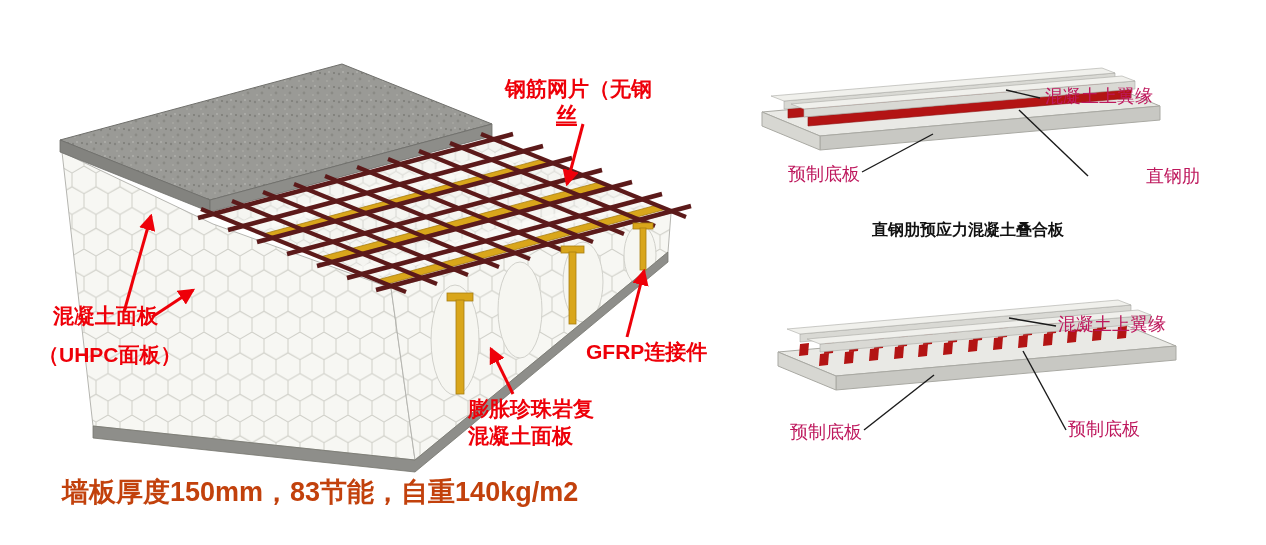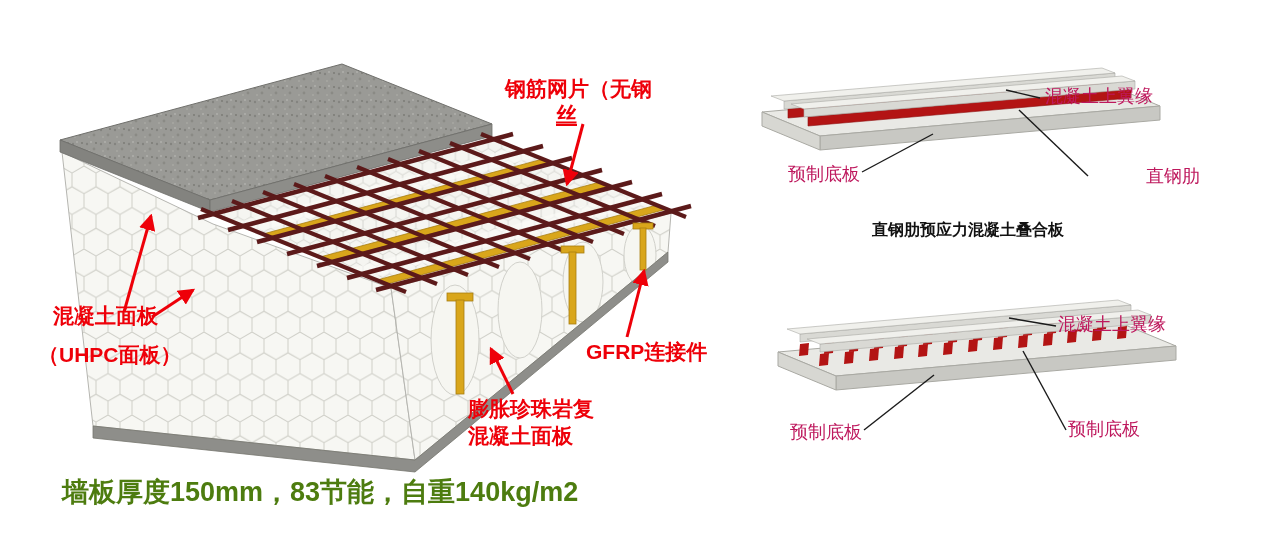--- a/index.html
+++ b/index.html
@@ -3,21 +3,21 @@
 <meta charset="utf-8">
 <style>
   html,body{margin:0;padding:0;background:#ffffff;}
   .stage{position:relative;width:1266px;height:545px;background:#ffffff;overflow:hidden;
          font-family:"Liberation Sans",sans-serif;}
   .abs{position:absolute;top:0;}
   .lbl{position:absolute;white-space:nowrap;line-height:1.15;}
   .red{color:#ee0009;font-weight:bold;font-size:21px;}
   .blk{color:#be185d;font-size:18px;}
   .capt{position:absolute;color:#111111;font-weight:bold;font-size:16px;text-align:center;width:400px;}
-  .blue{position:absolute;color:#4d7c0f;font-weight:bold;font-size:27px;white-space:nowrap;}
+  .blue{position:absolute;color:#c2410c;font-weight:bold;font-size:27px;white-space:nowrap;}
   .u{text-decoration:underline;}
   .ctr{text-align:left;line-height:1.3;}
 </style>
 </head>
 <body>
 
 <div class="stage">
 
   <svg class="abs" style="left:0" width="720" height="545" viewBox="0 0 720 545">
     <defs>

